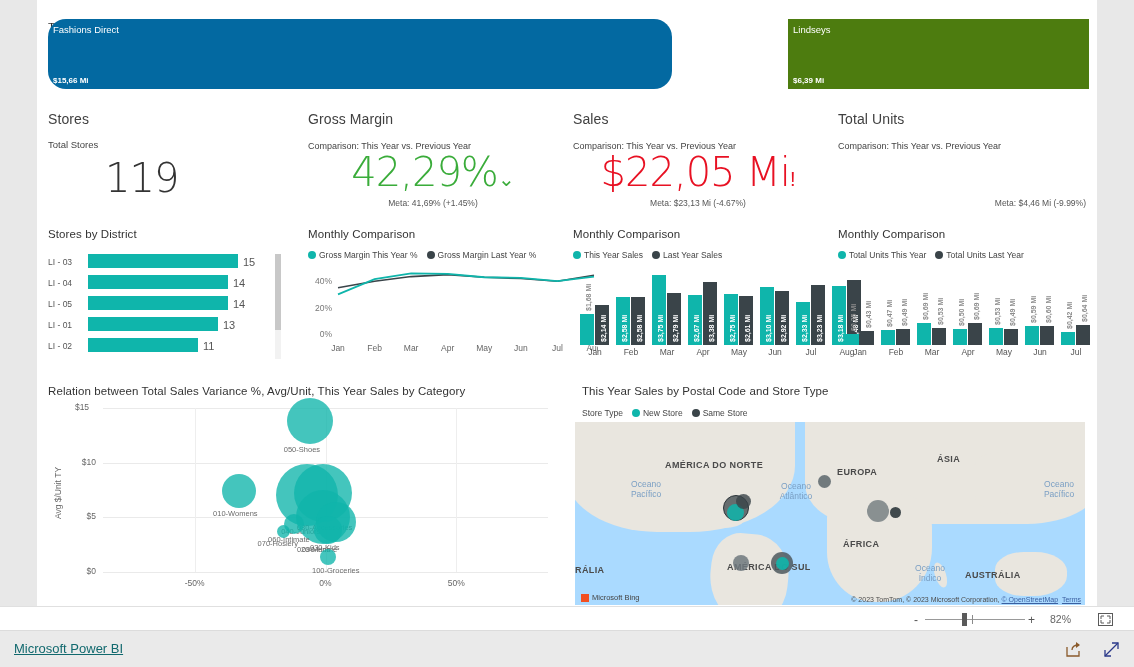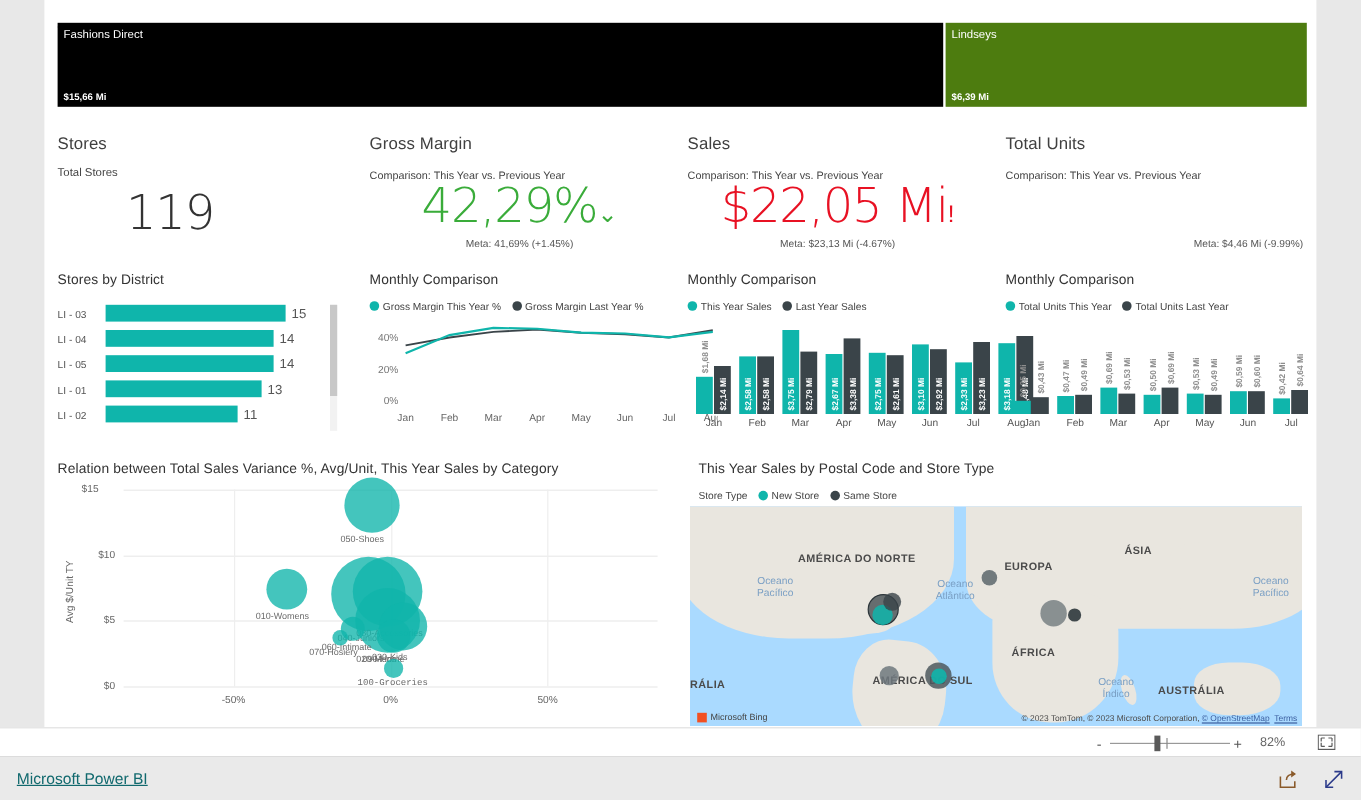--- a/index.html
+++ b/index.html
@@ -204,21 +204,21 @@
 <div class="viewport">
 
   <div class="gutter-left"></div>
   <div class="gutter-right"></div>
 
   <div class="report-canvas">
 
     <div class="vis-title tm-title">This Year Sales by Chain</div>
 
     <div class="treemap-wrap">
-      <div class="tm-cell" id="tm0" style="left: 0px; width: 738px; background: #000000;">
+      <div class="tm-cell" id="tm0" style="left: 0px; width: 624px; background: #0369a1; border-radius: 18px;">
         <span class="tm-name">Fashions Direct</span>
         <span class="tm-val">$15,66 Mi</span>
       </div>
       <div class="tm-cell" id="tm1" style="left: 740px; width: 301px; background: #4d7c0f;">
         <span class="tm-name">Lindseys</span>
         <span class="tm-val">$6,39 Mi</span>
       </div>
     </div>
 
     <div class="vis-title big panel-head" style="left:11px; top:111px;">Stores</div>
@@ -403,21 +403,21 @@
         <div class="col-lbl-rot" style="color: rgb(141, 141, 141); left: 231px; bottom: 30.3913px;">$0,42 Mi</div>
         <div class="col-bar" style="left: 234px; bottom: 14px; width: 14px; height: 20.4058px; background: rgb(58, 68, 73);"></div>
         <div class="col-lbl-rot" style="color: rgb(141, 141, 141); left: 246px; bottom: 37.4058px;">$0,64 Mi</div>
         <div class="cat-lbl" style="left: 216px; width: 36px; top: 83px;">Jul</div>
         <div class="cat-lbl" style="left: 252px; width: 36px; top: 83px;">Aug</div>
       </div>
 
     <div class="vis-title" style="position:absolute; left:11px; top:385px;">Relation between Total Sales Variance %, Avg/Unit, This Year Sales by Category</div>
     <div id="scatterChart" style="position:absolute; left:11px; top:400px; width:510px; height:200px;">
         <div class="gridline" style="left: 55px; top: 8px; width: 445px;"></div>
-        <div class="axis-lbl" style="position: absolute; left: 20px; top: 2px; width: 28px; text-align: left;">$15</div>
+        <div class="axis-lbl" style="position: absolute; left: 20px; top: 2px; width: 28px; text-align: center;">$15</div>
         <div class="gridline" style="left: 55px; top: 62.6667px; width: 445px;"></div>
         <div class="axis-lbl" style="position: absolute; left: 20px; top: 56.6667px; width: 28px; text-align: right;">$10</div>
         <div class="gridline" style="left: 55px; top: 117.333px; width: 445px;"></div>
         <div class="axis-lbl" style="position: absolute; left: 20px; top: 111.333px; width: 28px; text-align: right;">$5</div>
         <div class="gridline" style="left: 55px; top: 172px; width: 445px;"></div>
         <div class="axis-lbl" style="position: absolute; left: 20px; top: 166px; width: 28px; text-align: right;">$0</div>
         <div class="vgrid" style="left: 146.618px; top: 8px; height: 164px;"></div>
         <div class="axis-lbl" style="position: absolute; left: 121.618px; top: 178px; width: 50px; text-align: center;">-50%</div>
         <div class="vgrid" style="left: 277.5px; top: 8px; height: 164px;"></div>
         <div class="axis-lbl" style="position: absolute; left: 252.5px; top: 178px; width: 50px; text-align: center;">0%</div>
@@ -435,21 +435,21 @@
         <div class="bub-lbl" style="left: 248.882px; top: 145.333px;">020-Mens</div>
         <div class="bubble" style="width: 40px; height: 40px; left: 267.971px; top: 101.707px;"></div>
         <div class="bub-lbl" style="left: 261.971px; top: 142.707px;">030-Kids</div>
         <div class="bubble" style="width: 20px; height: 20px; left: 236.088px; top: 113.893px;"></div>
         <div class="bub-lbl" style="left: 220.088px; top: 134.893px;">060-Intimate</div>
         <div class="bubble" style="width: 13px; height: 13px; left: 229.118px; top: 125.047px;"></div>
         <div class="bub-lbl" style="left: 209.618px; top: 139.047px;">070-Hosiery</div>
         <div class="bubble" style="width: 28px; height: 28px; left: 266.118px; top: 116.453px;"></div>
         <div class="bub-lbl" style="left: 254.118px; top: 145.453px;">090-Home</div>
         <div class="bubble" style="width: 16px; height: 16px; left: 272.118px; top: 148.693px;"></div>
-        <div class="bub-lbl" style="left: 250px; top: 165.693px; font-family: Liberation Mono, monospace;">100-Groceries</div>
+        <div class="bub-lbl" style="left: 264px; top: 165.693px;">100-Groceries</div>
         <div class="axis-lbl" style="position: absolute; left: -35px; top: 88px; width: 90px; text-align: center; transform: rotate(-90deg);">Avg $/Unit  TY</div>
       </div>
 
     <div class="vis-title" style="position:absolute; left:545px; top:385px;">This Year Sales by Postal Code and Store Type</div>
     <div style="position:absolute; left:545px; top:408px;" class="legend">
       <span style="margin-right:6px; color:#444;">Store Type</span>
       <span class="item">
         <span class="dot" style="background:#0fb5ab;"></span>
         <span>New Store</span>
       </span>

